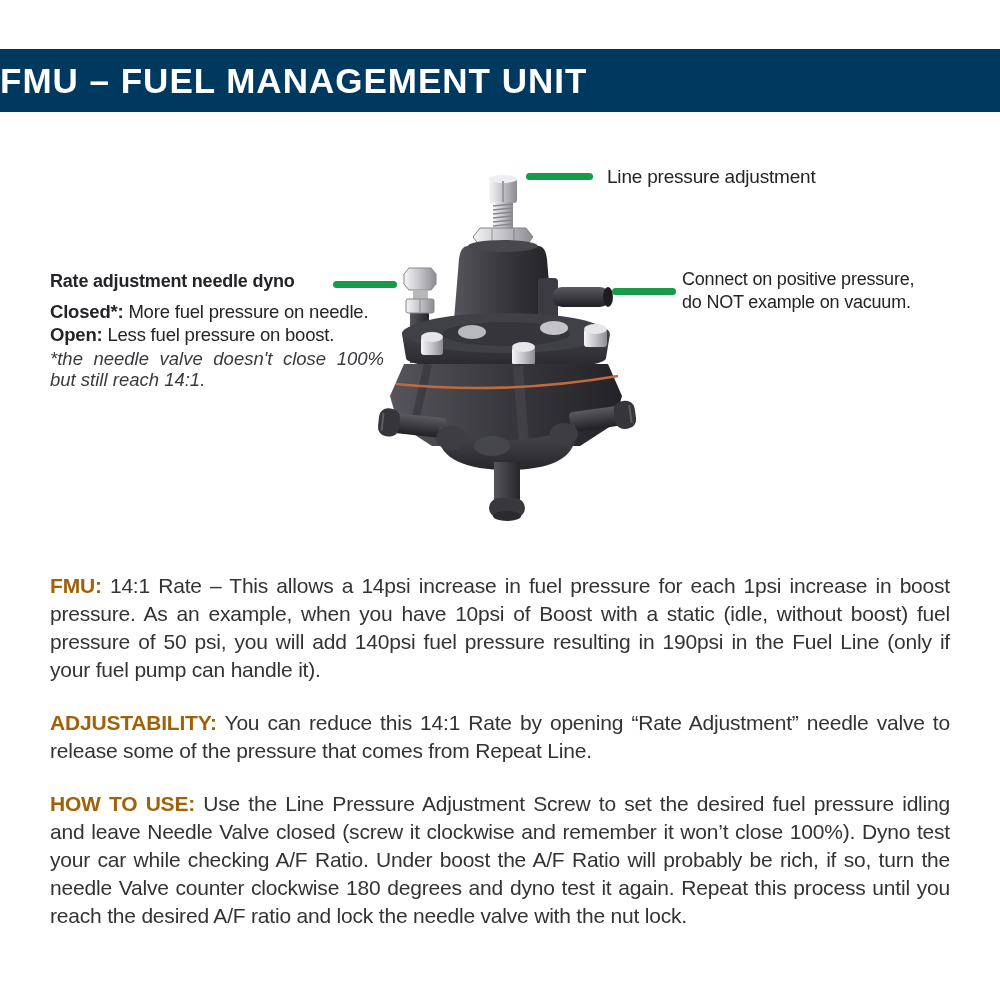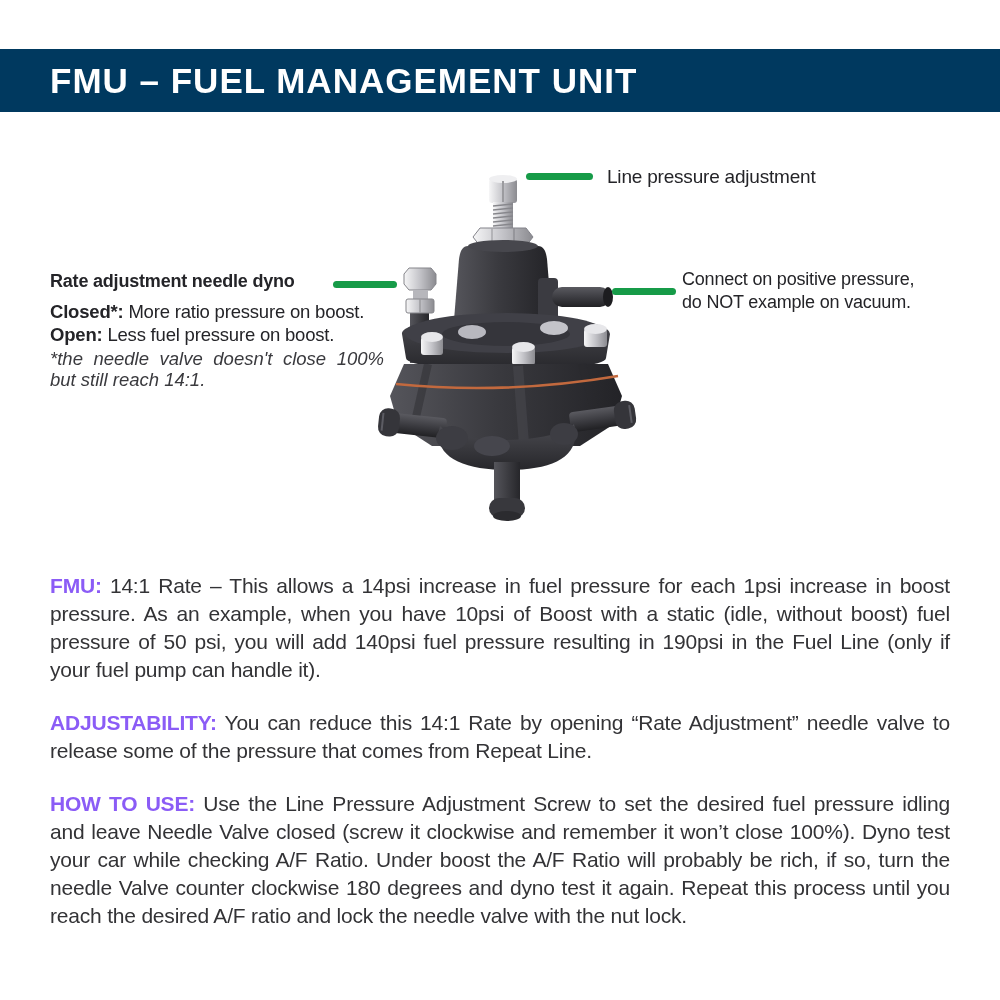--- a/index.html
+++ b/index.html
@@ -3,21 +3,21 @@
 <meta charset="utf-8">
 <style>
   * { margin:0; padding:0; box-sizing:border-box; }
   html,body { width:1000px; height:1000px; background:#ffffff;
     font-family:"Liberation Sans", sans-serif; color:#2f2f33; }
   .page { position:relative; width:1000px; height:1000px; overflow:hidden; background:#fff; }
 
   
   .banner { position:absolute; left:0; top:49px; width:1000px; height:63px; background:#00395F; }
   .banner h1 { color:#ffffff; font-size:35px; font-weight:bold; line-height:63px;
-    padding-left:50px; letter-spacing:1px; white-space:nowrap; }
+    letter-spacing:1px; white-space:nowrap; }
 
   
   .device-svg { position:absolute; left:368px; top:160px; width:300px; height:395px; }
   .callout-line { position:absolute; height:7px; border-radius:4px; background:#169B48; }
   .cl-top   { left:526px; top:173px; width:67px; }
   .cl-left  { left:333px; top:281px; width:64px; }
   .cl-right { left:612px; top:288px; width:64px; }
 
   .callout { position:absolute; color:#242428; }
   .co-top { left:607px; top:166px; font-size:19px; font-weight:normal; letter-spacing:-0.2px; white-space:nowrap; }
@@ -28,21 +28,21 @@
   .co-left .co-note  { font-size:18.5px; line-height:20.5px; font-style:italic; color:#3a3a3e;
                        text-align:justify; margin-top:3px; }
 
   .co-right { left:682px; top:268px; width:290px; font-size:18px; font-weight:normal;
               line-height:23px; letter-spacing:-0.2px; }
 
   
   .body-copy { position:absolute; left:50px; top:572px; width:900px; }
   .body-copy p { font-size:21px; line-height:28px; letter-spacing:-0.2px; text-align:justify;
                  color:#333336; margin-bottom:25px; }
-  .body-copy b { color:#8b5cf6; }
+  .body-copy b { color:#a16207; }
 </style>
 </head>
 <body>
 
 <div class="page">
 
   <div class="banner" style="background: rgb(0, 57, 95);">
     <h1>FMU – FUEL MANAGEMENT UNIT</h1>
   </div>
 
@@ -159,21 +159,21 @@
   <div class="callout-line cl-right" style="background: rgb(22, 155, 72);"></div>
 
   <div class="callout co-top">
     <span>Line pressure adjustment</span>
   </div>
 
   <div class="callout co-left">
     <div class="co-title">Rate adjustment needle dyno</div>
     <div class="co-line">
       <b>Closed*:</b>
-      <span>More ratio pressure on boost.</span>
+      <span>More fuel pressure on needle.</span>
     </div>
     <div class="co-line">
       <b>Open:</b>
       <span>Less fuel pressure on boost.</span>
     </div>
     <div class="co-note">*the needle valve doesn't close 100% but still reach 14:1.</div>
   </div>
 
   <div class="callout co-right">
     <div>Connect on positive pressure,</div>

